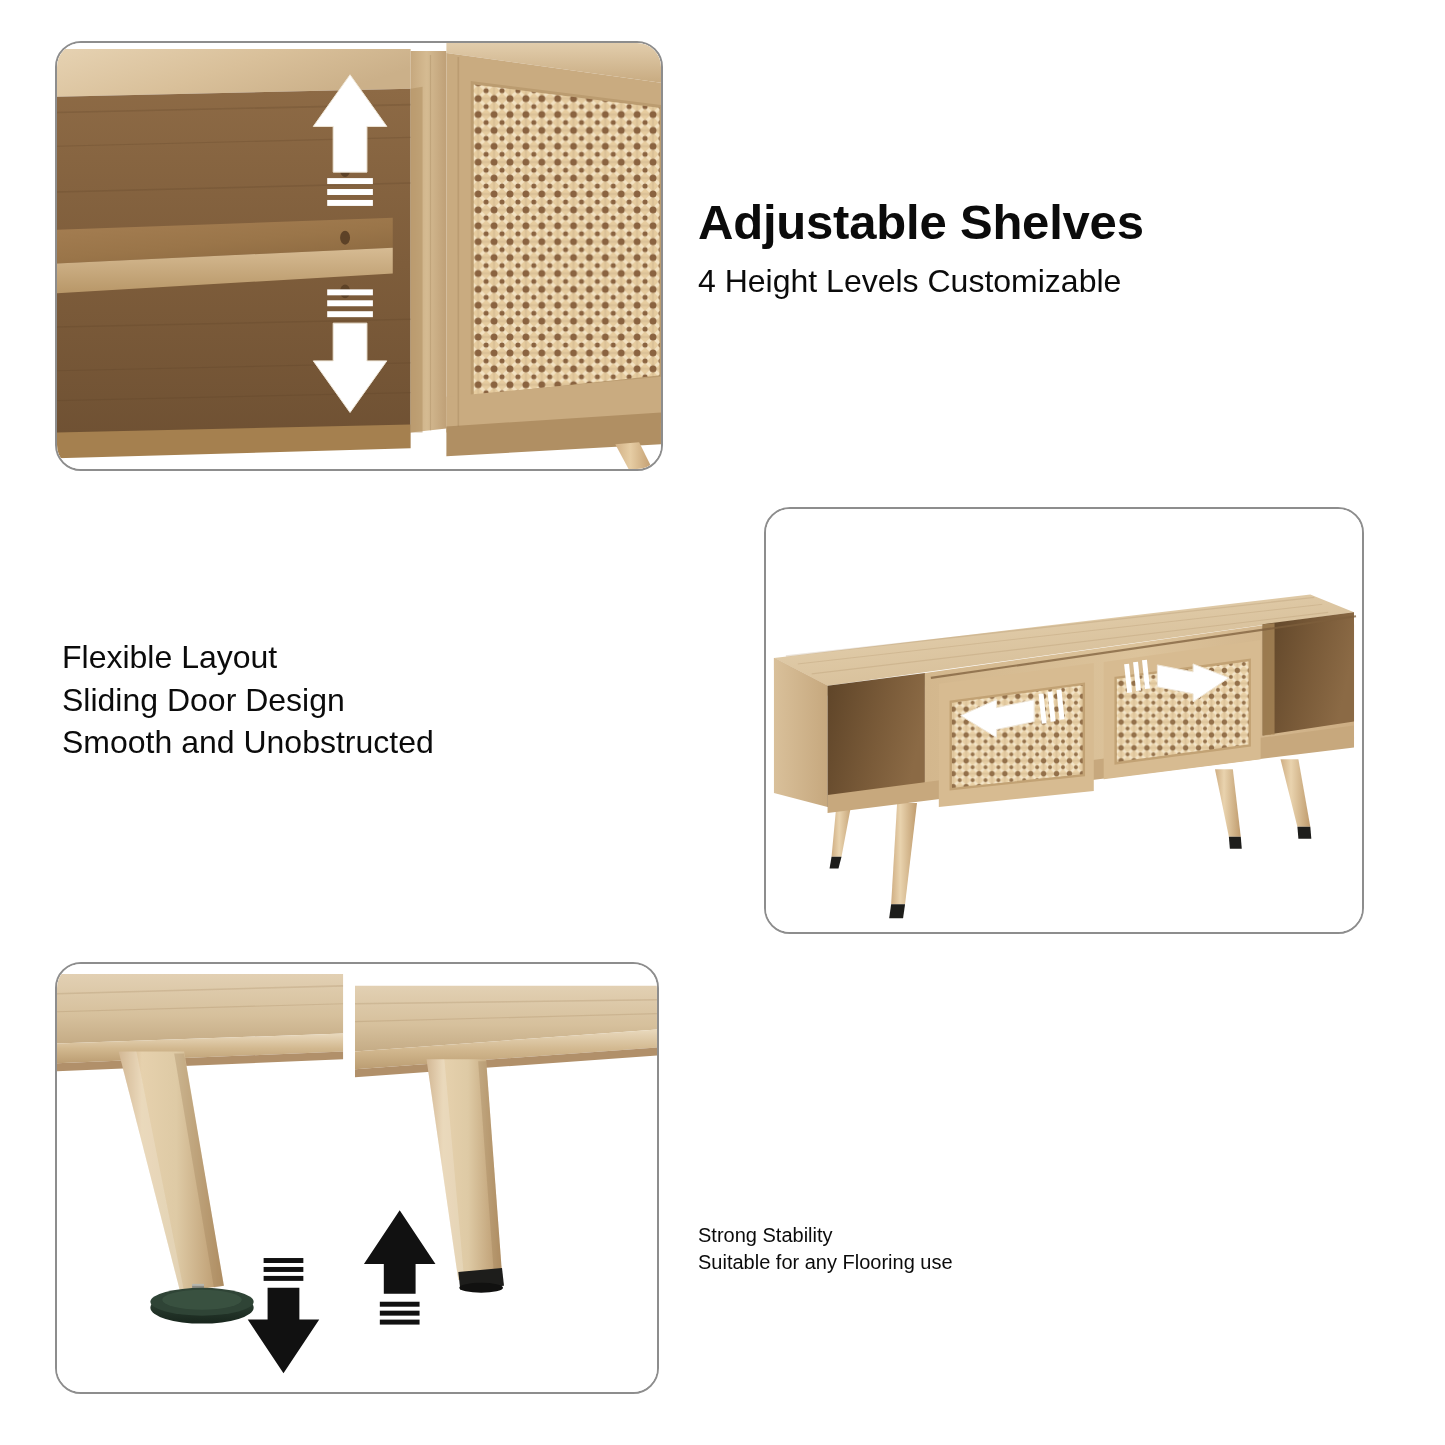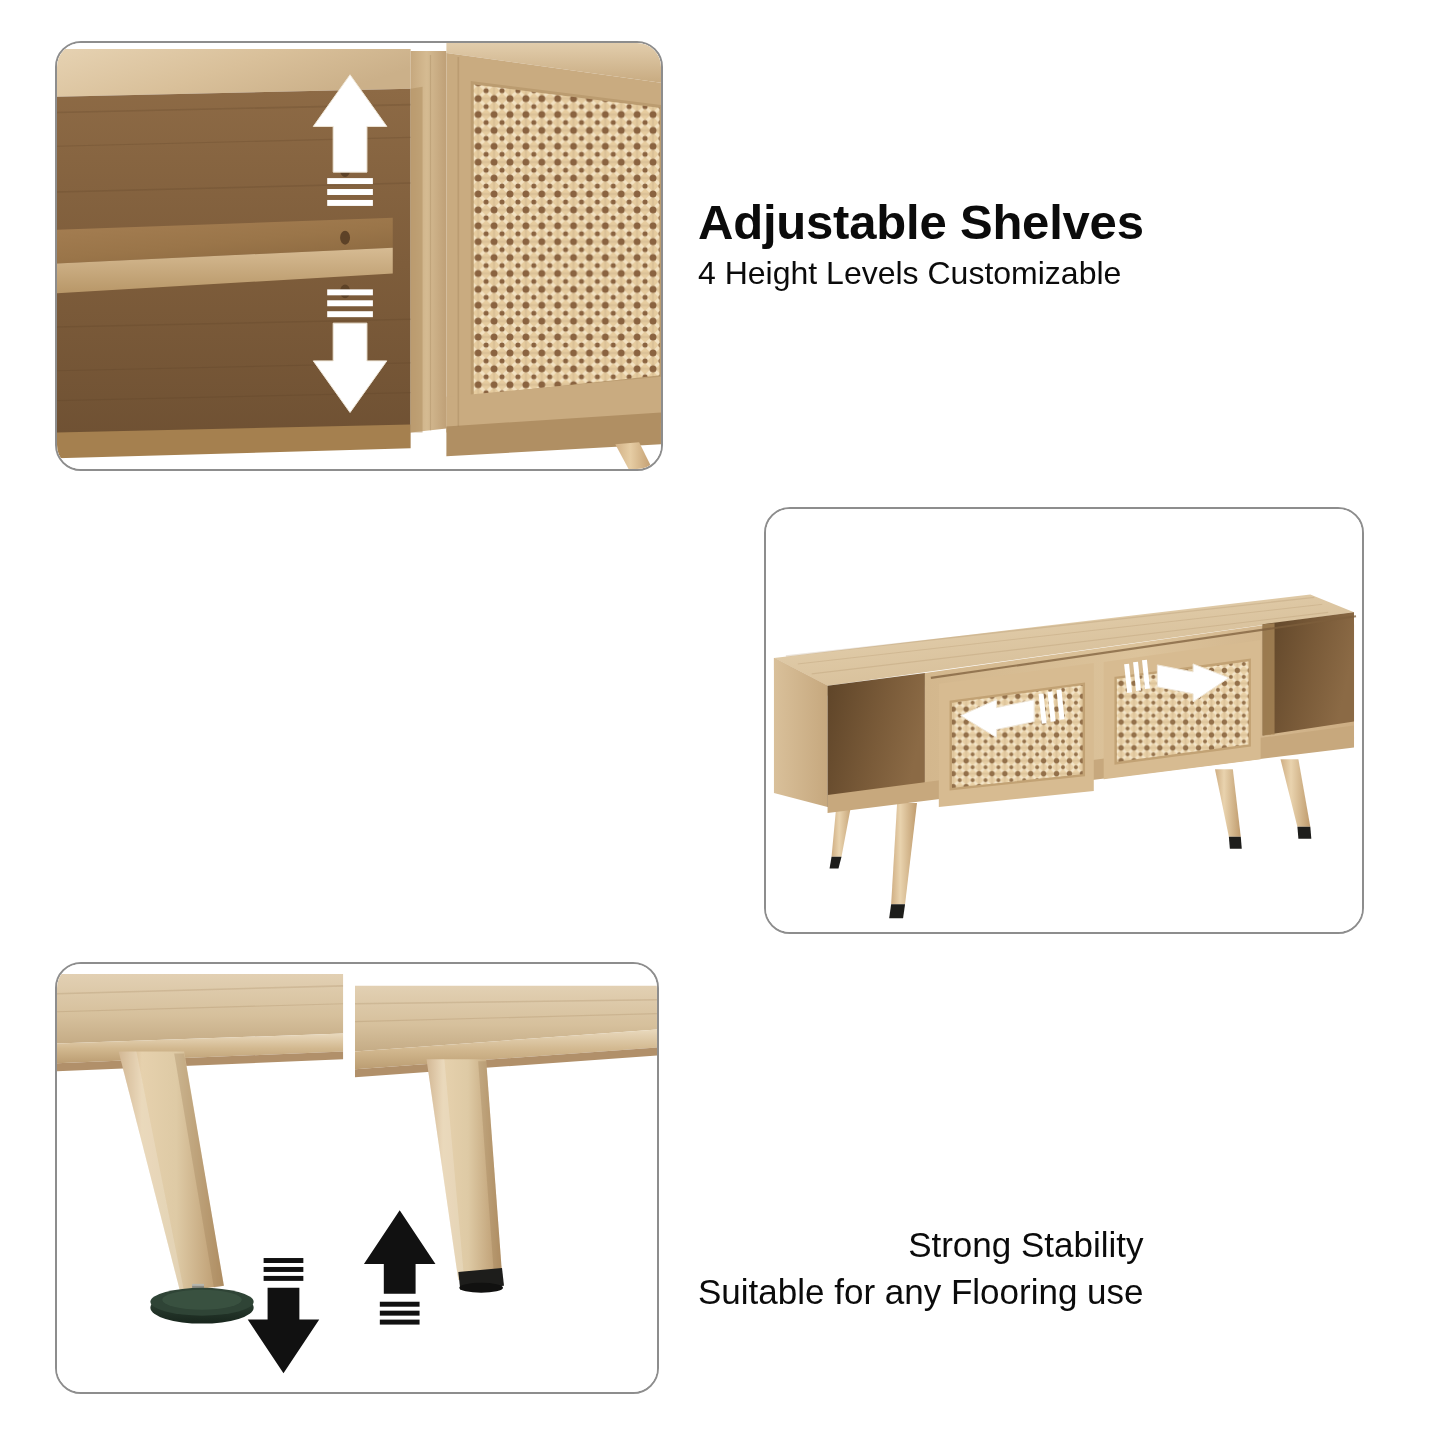--- a/index.html
+++ b/index.html
@@ -37,28 +37,28 @@
     line-height:1.05;
   }
   .subline{
     font-weight:normal;
     line-height:1.33;
     white-space:pre-line;
   }
 
   #txt-shelves{left:698px;top:197px;}
   #txt-shelves .headline{font-size:49px;}
-  #txt-shelves .subline{font-size:32px;margin-top:4px;}
+  #txt-shelves .subline{font-size:32px;margin-top:12px;}
 
   #txt-pulley{left:62px;top:622px;}
   #txt-pulley .headline{font-size:49px;}
   #txt-pulley .subline{font-size:32px;margin-top:14px;}
 
   #txt-stability{left:698px;top:1222px;}
-  #txt-stability .subline{font-size:35px;text-align:right;}
+  #txt-stability .subline{font-size:20px;}
 </style>
 </head>
 <body style="background-color: rgb(255, 255, 255);">
 
 <div class="stage">
 
   <div class="panel" id="panel-shelf">
     <svg class="scene" viewBox="0 0 608 430" preserveAspectRatio="none">
       <defs>
         <linearGradient id="g-backwall" x1="0" y1="0" x2="0" y2="1">
@@ -165,20 +165,23 @@
       </g>
     </svg>
   </div>
 
   <div class="txt" id="txt-shelves">
     <div class="headline">Adjustable Shelves</div>
     <div class="subline">4 Height Levels Customizable</div>
   </div>
 
   <div class="txt" id="txt-pulley">
+    <div class="subline">Flexible Layout
+Sliding Door Design
+Smooth and Unobstructed</div>
   </div>
 
   <div class="panel" id="panel-stand">
     <svg class="scene" viewBox="0 0 600 427" preserveAspectRatio="none">
       <defs>
         <linearGradient id="s-top" x1="0.1" y1="0" x2="0.9" y2="1">
           <stop offset="0" stop-color="#e8d6b7"></stop>
           <stop offset="0.45" stop-color="#ddc7a3"></stop>
           <stop offset="1" stop-color="#d0b68f"></stop>
         </linearGradient>

